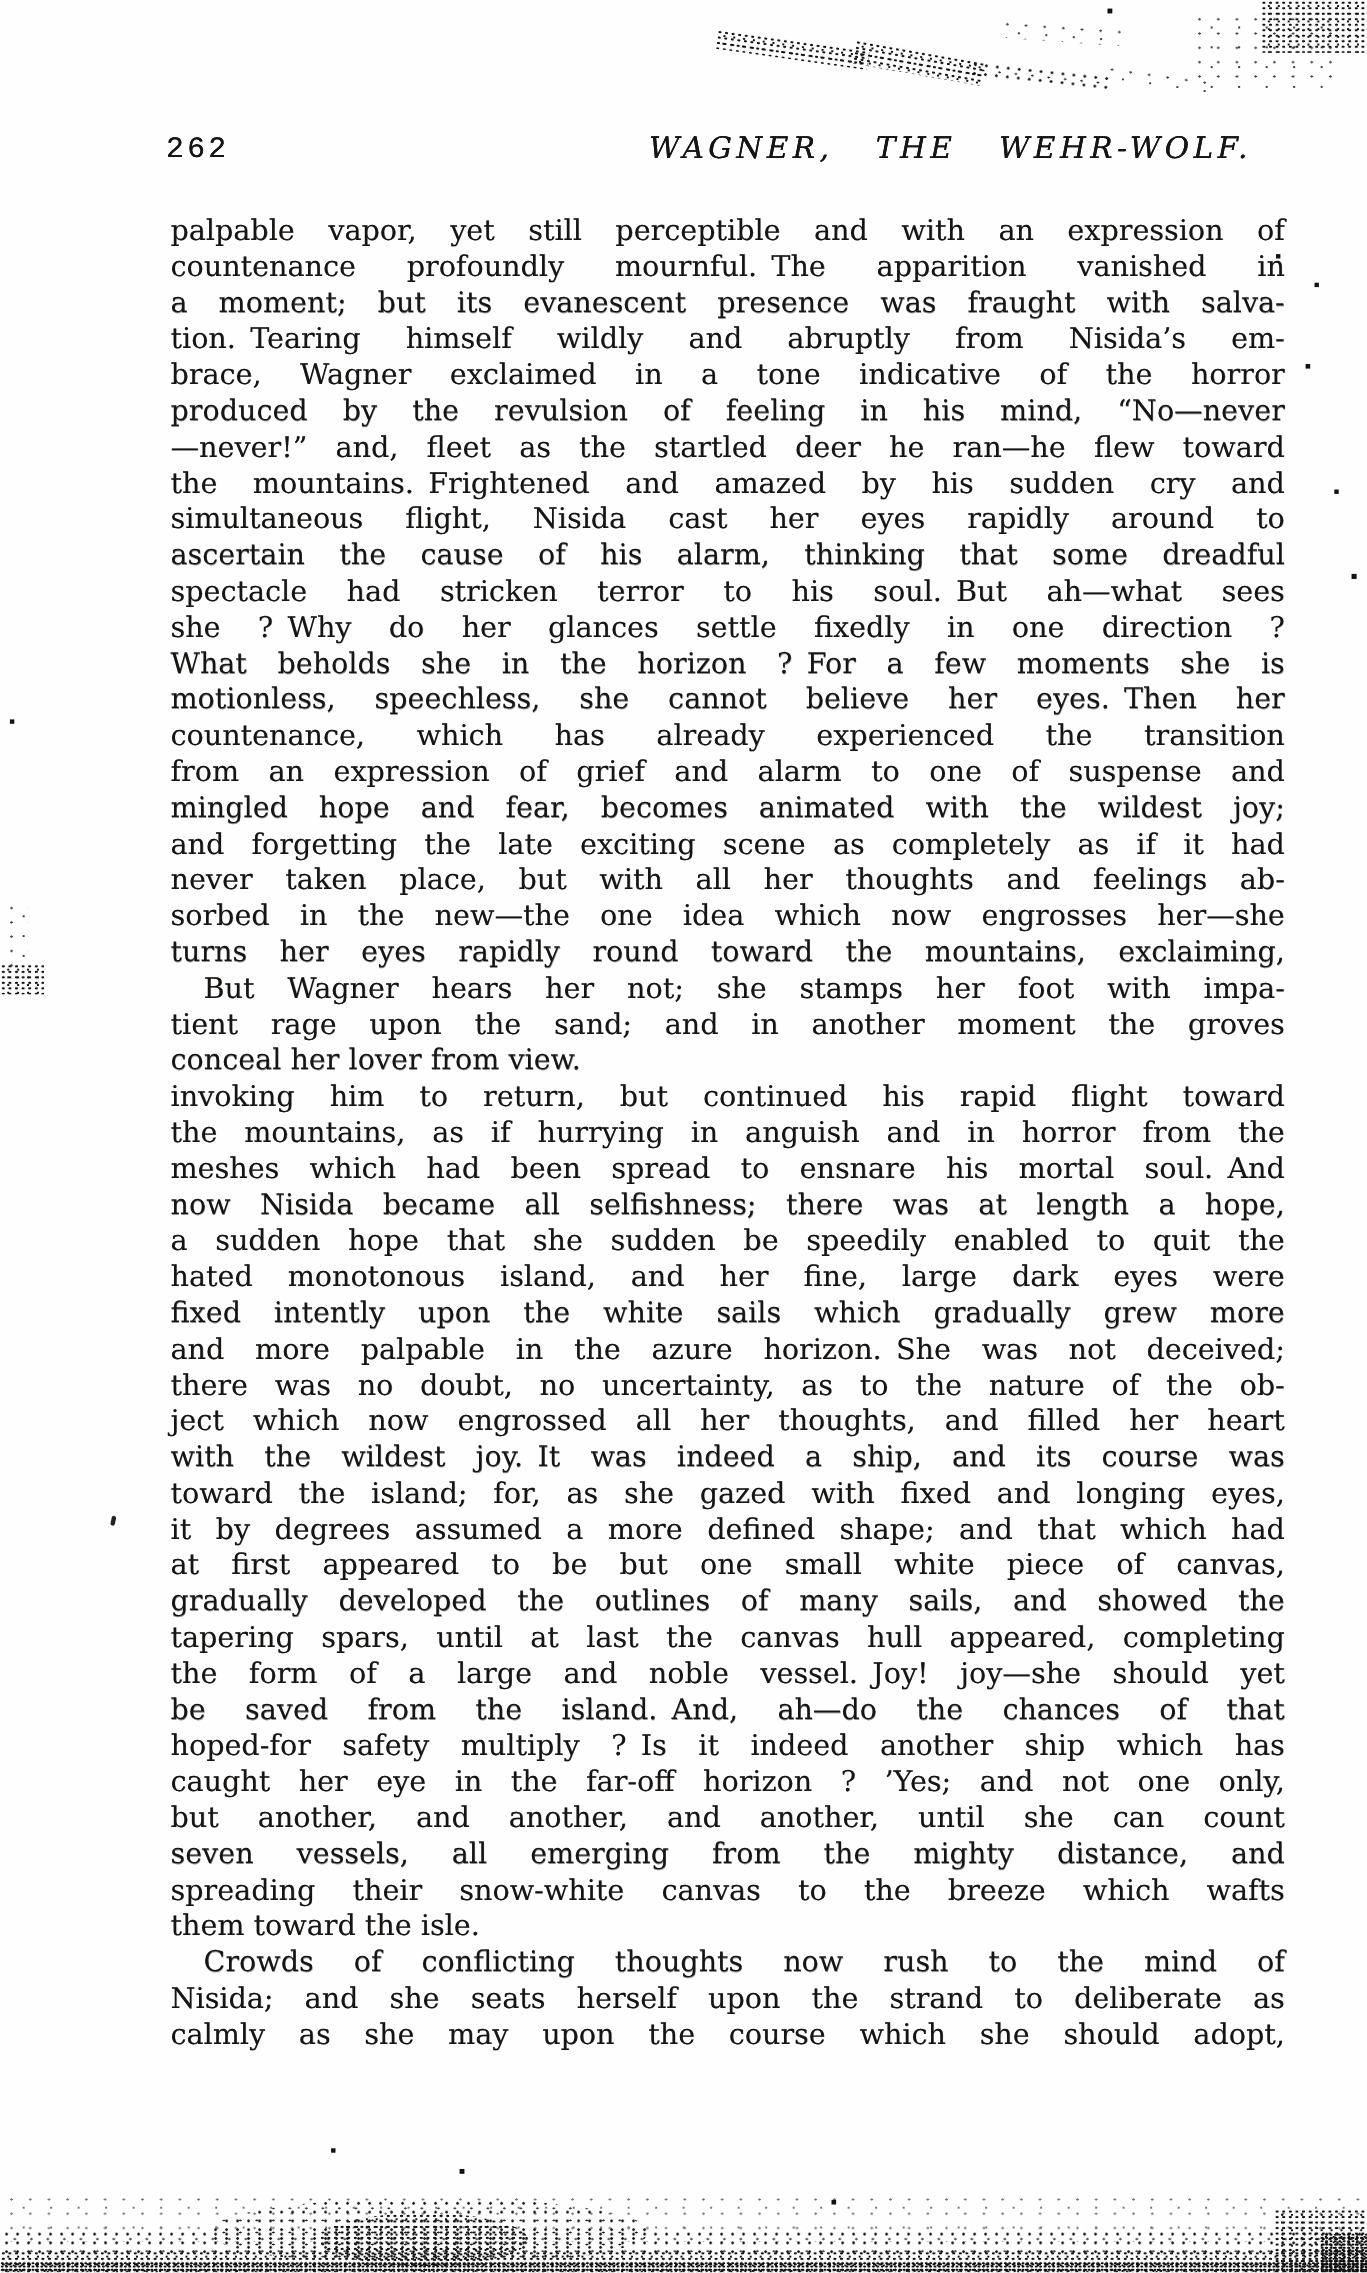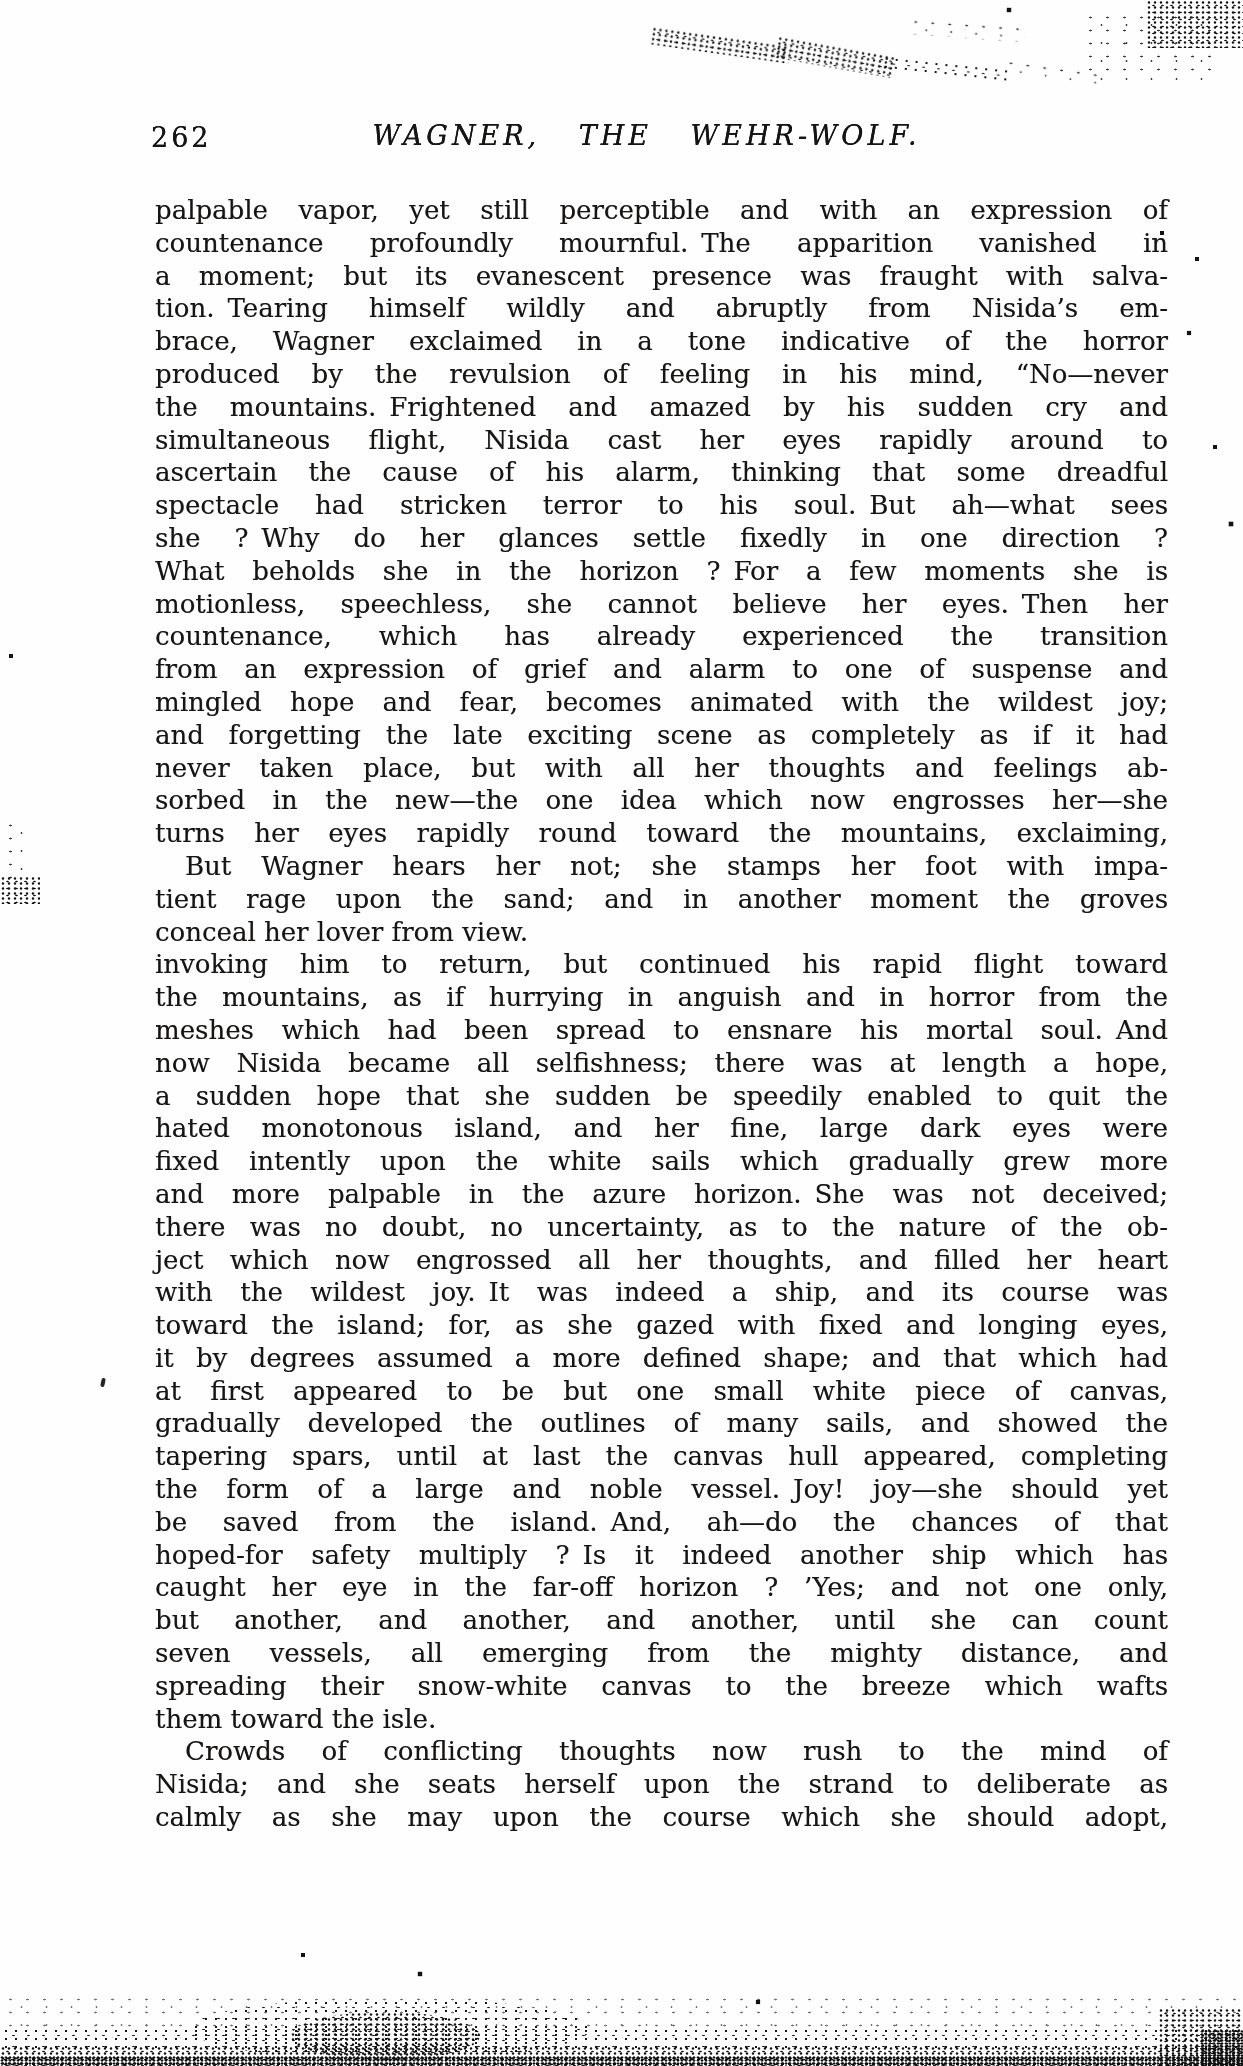--- a/index.html
+++ b/index.html
@@ -5,23 +5,24 @@
   html,body { margin:0; padding:0; background:#ffffff; }
   .page {
     position:relative; width:1243px; height:2066px; background:#fefefe;
     overflow:hidden; font-family:"DejaVu Serif","Liberation Serif",serif;
     color:#171513;
   }
   .header { position:absolute; left:155px; top:118px; width:1013px; height:42px; }
   .pagenum {
     position:absolute; left:-4px; top:4px; font-size:27px; letter-spacing:3px;
     text-shadow:0 0 0.6px #000;
+    font-family:Liberation Mono, monospace;
   }
   .title {
-    position:absolute; left:0; right:30px; top:2px; text-align:center;
+    position:absolute; left:0; right:30px; top:2px; text-align:right;
     font-style:italic; font-size:27px; letter-spacing:4px; word-spacing:26px;
     text-shadow:0 0 0.6px #000;
   }
   .text { position:absolute; left:155px; top:194px; width:1013px; }
   .line {
     font-size:26px; line-height:32.8px; text-align:justify;
     text-align-last:justify; text-justify:inter-word;
     text-shadow:0.3px 0.3px 0 rgba(10,10,10,0.45);
   }
   .line.lastleft { text-align-last:left; }
@@ -59,20 +60,21 @@
     <span class="title">WAGNER, THE WEHR-WOLF.</span>
   </div>
 
   <div class="text">
       <div class="line">palpable vapor, yet still perceptible and with an expression of</div>
       <div class="line">countenance profoundly mournful. The apparition vanished in</div>
       <div class="line">a moment; but its evanescent presence was fraught with salva-</div>
       <div class="line">tion. Tearing himself wildly and abruptly from Nisida’s em-</div>
       <div class="line">brace, Wagner exclaimed in a tone indicative of the horror</div>
       <div class="line">produced by the revulsion of feeling in his mind, “No—never</div>
+      <div class="line">—never!” and, fleet as the startled deer he ran—he flew toward</div>
       <div class="line">the mountains. Frightened and amazed by his sudden cry and</div>
       <div class="line">simultaneous flight, Nisida cast her eyes rapidly around to</div>
       <div class="line">ascertain the cause of his alarm, thinking that some dreadful</div>
       <div class="line">spectacle had stricken terror to his soul. But ah—what sees</div>
       <div class="line">she ? Why do her glances settle fixedly in one direction ?</div>
       <div class="line">What beholds she in the horizon ? For a few moments she is</div>
       <div class="line">motionless, speechless, she cannot believe her eyes. Then her</div>
       <div class="line">countenance, which has already experienced the transition</div>
       <div class="line">from an expression of grief and alarm to one of suspense and</div>
       <div class="line">mingled hope and fear, becomes animated with the wildest joy;</div>

